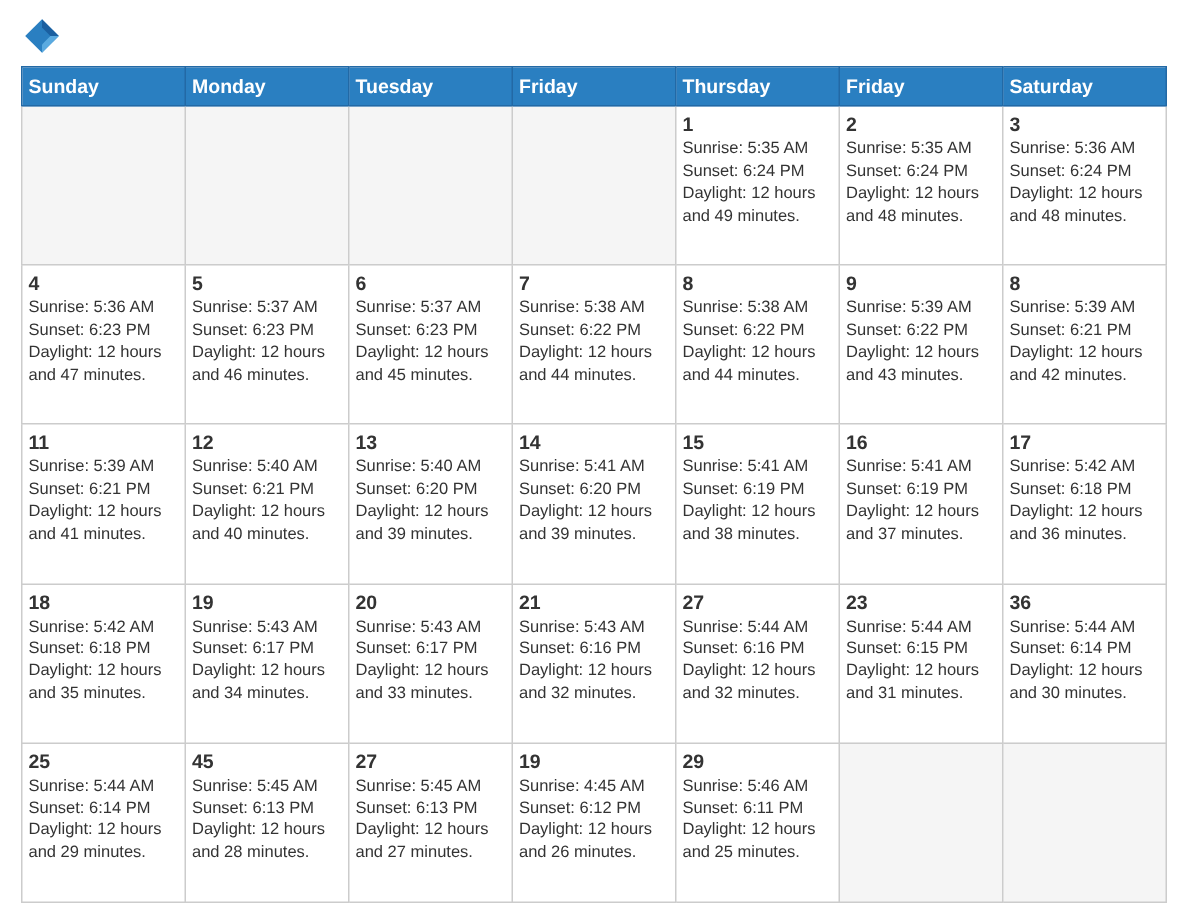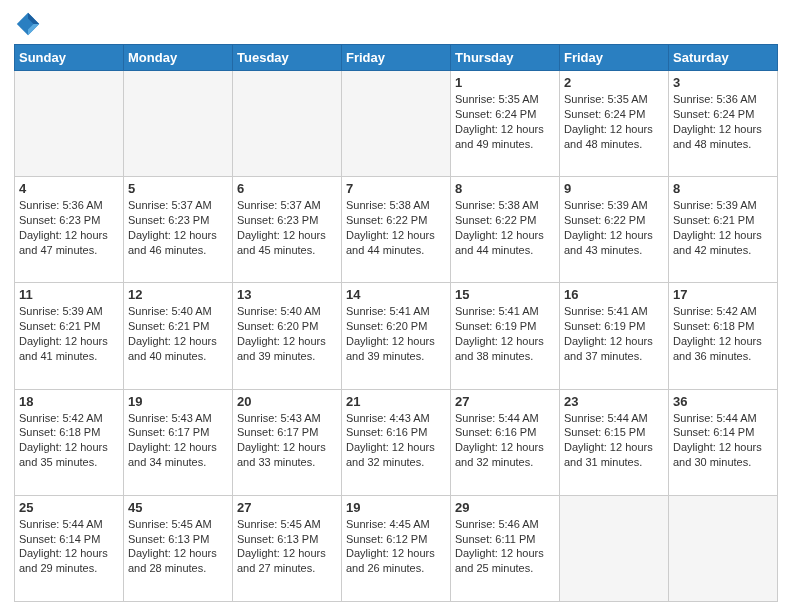--- a/index.html
+++ b/index.html
@@ -275,21 +275,21 @@
           </td>
           <td>
             <div class="day-number">20</div>
             <div class="day-info">Sunrise: 5:43 AM
 Sunset: 6:17 PM
 Daylight: 12 hours
 and 33 minutes.</div>
           </td>
           <td>
             <div class="day-number">21</div>
-            <div class="day-info">Sunrise: 4:43 AM
+            <div class="day-info">Sunrise: 5:43 AM
 Sunset: 6:16 PM
 Daylight: 12 hours
 and 32 minutes.</div>
           </td>
           <td>
             <div class="day-number">27</div>
             <div class="day-info">Sunrise: 5:44 AM
 Sunset: 6:16 PM
 Daylight: 12 hours
 and 32 minutes.</div>

